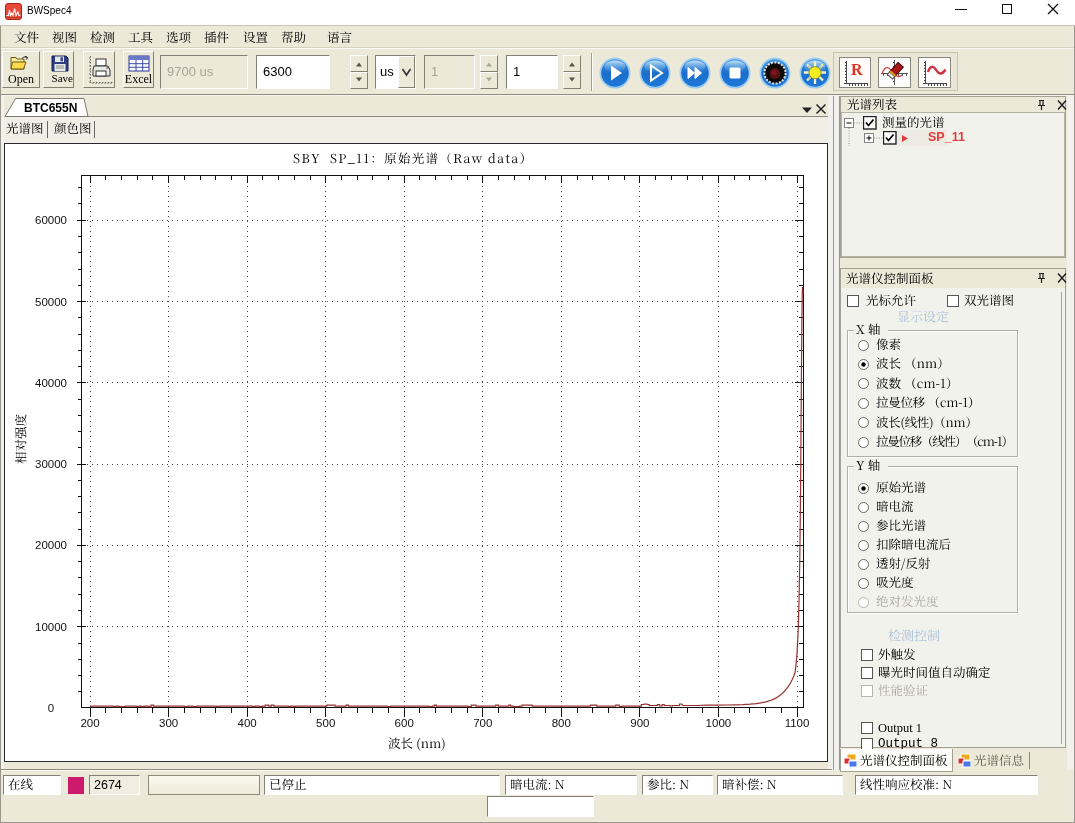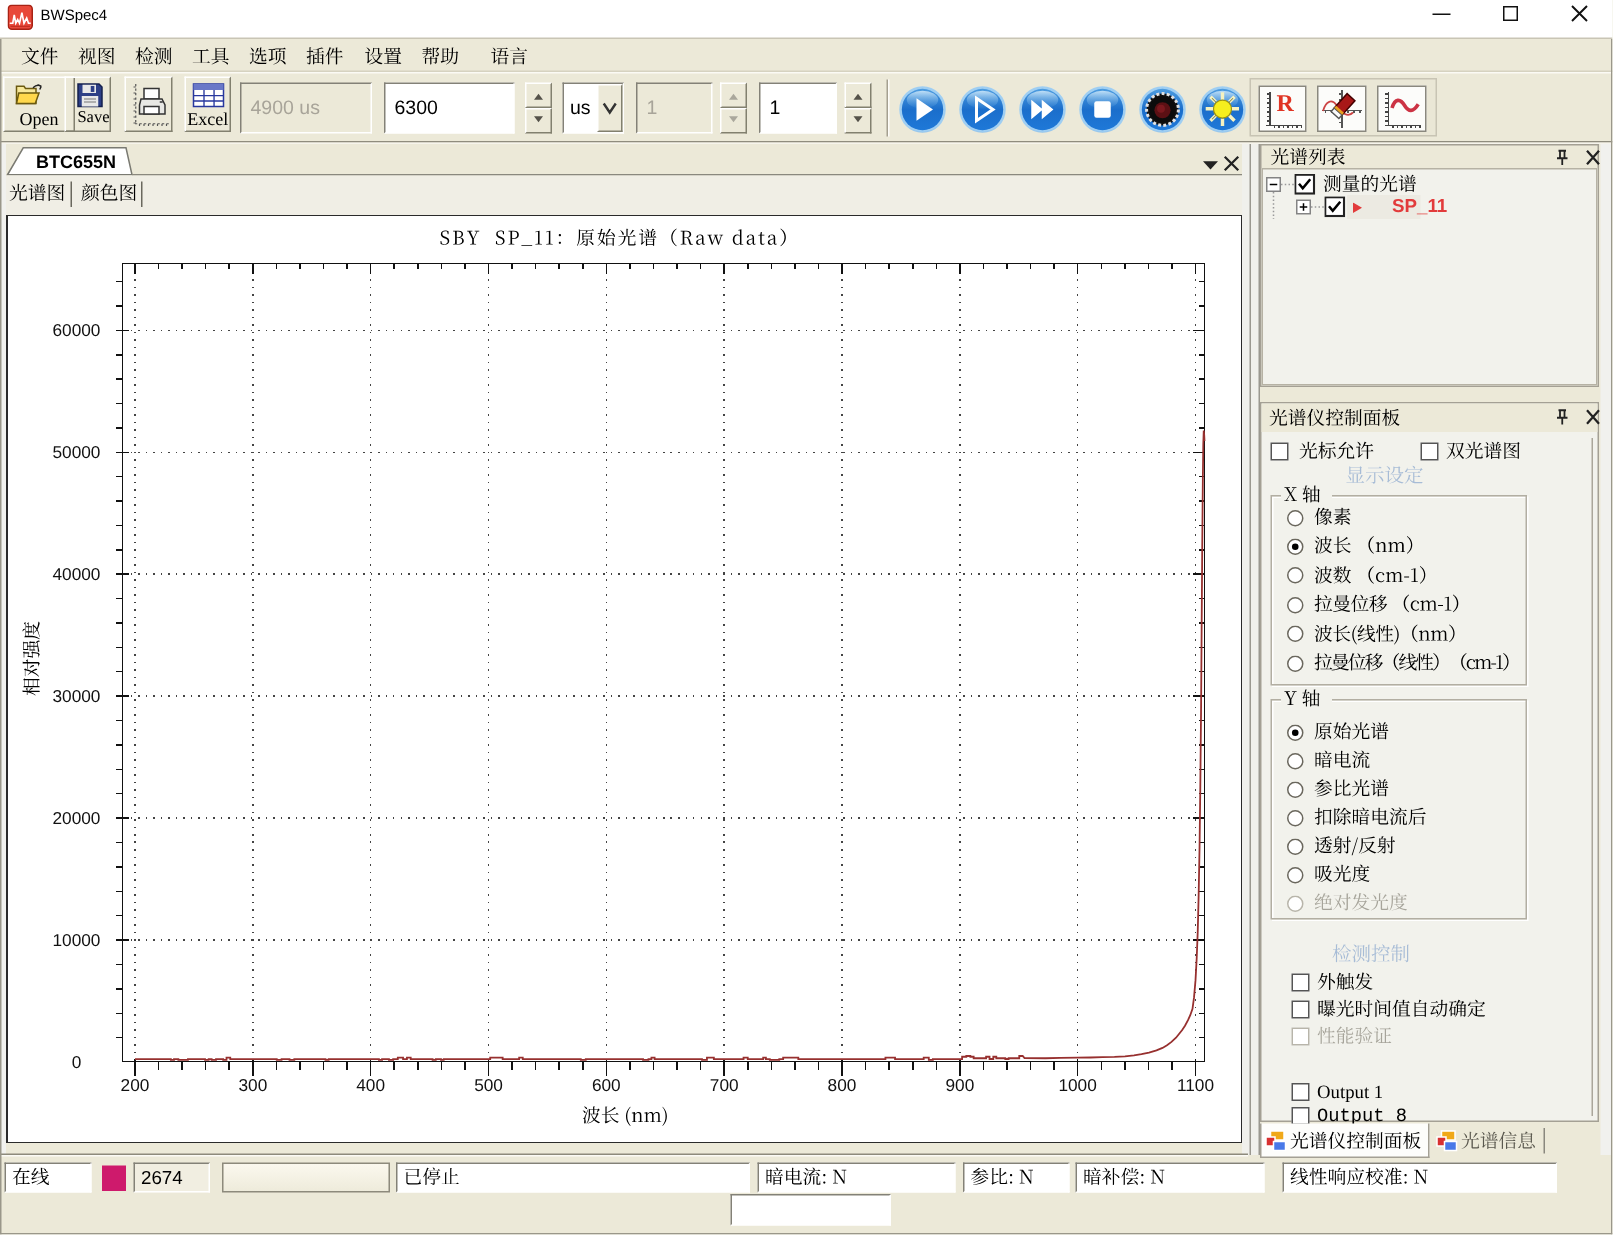--- a/index.html
+++ b/index.html
@@ -43,21 +43,21 @@
     <path d="M1.4 0.6 1.2 0.7C1.9 1.3 2.7 2.2 2.9 3C3.9 3.5 4.4 1.7 1.4 0.6ZM2.9 4.4C3.2 4.3 3.3 4.2 3.4 4.1L2.6 3.4L2.1 3.9H0.5L0.6 4.3H2.1V9.8C2.1 10 2.1 10.1 1.7 10.3L2.2 11.3C2.3 11.2 2.5 11.1 2.6 10.9C3.6 9.9 4.5 9 5 8.5L4.9 8.4C4.2 8.8 3.5 9.3 2.9 9.7ZM5.7 1.2V2.4C5.7 3.5 5.4 4.8 3.8 5.9L3.9 6C6.2 5.1 6.4 3.5 6.4 2.4V1.7H9V4.6C9 5.2 9.1 5.4 9.8 5.4H10.5C11.7 5.4 12 5.2 12 4.9C12 4.7 11.9 4.6 11.7 4.5L11.6 4.5H11.5C11.5 4.6 11.4 4.6 11.3 4.6C11.2 4.6 11.2 4.6 11.1 4.6C11 4.6 10.8 4.6 10.6 4.6H10C9.8 4.6 9.8 4.5 9.8 4.4V1.8C10 1.8 10.2 1.7 10.2 1.7L9.3 0.9L8.9 1.3H6.6L5.7 0.9ZM7.2 9.7C6.1 10.6 4.8 11.3 3.2 11.8L3.2 12C5.1 11.6 6.5 10.9 7.7 10.1C8.6 11 9.9 11.5 11.4 11.9C11.5 11.5 11.8 11.3 12.2 11.2L12.2 11.1C10.7 10.8 9.3 10.3 8.3 9.7C9.3 8.8 10.1 7.8 10.6 6.5C10.9 6.5 11 6.5 11.1 6.4L10.2 5.5L9.7 6.1H4.5L4.6 6.4H5.3C5.7 7.8 6.4 8.9 7.2 9.7ZM7.7 9.3C6.8 8.6 6.1 7.6 5.6 6.4H9.7C9.2 7.5 8.6 8.5 7.7 9.3Z M15.2 3.8V3.4H22.5V3.9H22.6C22.8 3.9 23 3.8 23.1 3.8L22.6 4.4H18.9L19.1 4.1C19.3 4 19.5 3.9 19.5 3.8L18.2 3.6L18.1 4.4H13.2L13.3 4.8H18L17.9 5.7H16.2L15.3 5.3V11.1H13L13.2 11.5H24.2C24.4 11.5 24.5 11.4 24.5 11.3C24.1 10.9 23.4 10.4 23.4 10.4L22.8 11.1H22.5V6.1C22.8 6.1 22.9 6 23 5.9L21.9 5.1L21.5 5.7H18.4L18.8 4.8H24C24.2 4.8 24.3 4.7 24.4 4.5C24 4.2 23.4 3.8 23.3 3.7L23.3 3.6V1.7C23.6 1.6 23.8 1.5 23.8 1.4L22.8 0.7L22.4 1.2H15.3L14.4 0.8V4H14.5C14.8 4 15.2 3.8 15.2 3.8ZM16.1 11.1V10.1H21.6V11.1ZM16.1 9.7V8.8H21.6V9.7ZM16.1 8.4V7.4H21.6V8.4ZM16.1 7.1V6H21.6V7.1ZM19.8 1.5V3H17.9V1.5ZM20.5 1.5H22.5V3H20.5ZM17.1 1.5V3H15.2V1.5Z" fill="#000"></path>
   </svg>
 <svg class="abs" style="left:281px;top:31px" width="27" height="18">
     <path d="M5.8 6.6V7.7H3.2L2.3 7.3V11.5H2.4C2.8 11.5 3.1 11.3 3.1 11.3V8H5.8V12H6C6.3 12 6.6 11.8 6.6 11.7V8H9.3V10.3C9.3 10.5 9.3 10.6 9.1 10.6C8.9 10.6 7.8 10.5 7.8 10.5V10.7C8.3 10.7 8.6 10.8 8.7 11C8.9 11.1 8.9 11.3 9 11.5C10 11.4 10.2 11 10.2 10.4V8.2C10.4 8.2 10.6 8.1 10.7 7.9L9.6 7.2L9.2 7.7H6.6V7C6.9 7 7 6.9 7 6.7ZM3.4 0.5V1.7H0.7L0.8 2.1H3.4V3.2H1L1.1 3.5H3.4V3.7C3.4 4 3.3 4.4 3.3 4.7H0.5L0.6 5H3.2C2.9 5.9 2.3 6.7 1 7.3L1.1 7.5C2.9 6.9 3.7 6 4 5H6.7C6.9 5 7 5 7 4.8C6.6 4.4 5.9 3.9 5.9 3.9L5.3 4.7H4.1C4.1 4.4 4.2 4 4.2 3.7V3.5H6.2C6.4 3.5 6.5 3.5 6.6 3.3C6.2 3 5.6 2.5 5.6 2.5L5 3.2H4.2V2.1H6.6C6.8 2.1 6.9 2 7 1.9C6.5 1.5 5.9 1 5.9 1L5.3 1.7H4.2V1C4.5 0.9 4.5 0.8 4.6 0.7ZM7.5 1V7.2H7.6C8 7.2 8.3 6.9 8.3 6.9V1.4H10.4C10.1 2.1 9.7 2.9 9.4 3.4C10.4 4 10.8 4.5 10.8 5.1C10.8 5.4 10.7 5.6 10.5 5.6C10.4 5.7 10.3 5.7 10.1 5.7C9.9 5.7 9.4 5.7 9.1 5.7V5.9C9.4 5.9 9.7 6 9.8 6.1C9.9 6.2 9.9 6.4 9.9 6.6C11.1 6.5 11.6 6.1 11.6 5.3C11.6 4.6 11 3.9 9.7 3.4C10.2 2.9 10.9 2.1 11.2 1.6C11.5 1.6 11.7 1.6 11.8 1.5L11 0.6L10.5 1H8.4L7.5 0.7Z M20.2 0.7C20.2 1.8 20.2 2.8 20.2 3.8H18.1L18.2 4.1H20.1C20 7.3 19.4 9.8 16.4 11.8L16.6 12C20.1 10.1 20.8 7.4 21 4.1H23.2C23.1 7.8 22.8 10.3 22.4 10.7C22.2 10.8 22.1 10.9 21.9 10.9C21.6 10.9 20.7 10.8 20.1 10.7L20.1 10.9C20.6 11 21.2 11.2 21.4 11.3C21.5 11.4 21.6 11.7 21.6 11.9C22.1 11.9 22.6 11.7 23 11.4C23.6 10.7 23.9 8.2 24 4.2C24.2 4.2 24.4 4.1 24.5 4L23.5 3.2L23.1 3.8H21C21 2.9 21 2.1 21 1.2C21.3 1.1 21.4 1 21.5 0.8ZM14.7 1.9H17V4.1H14.7ZM12.8 9.9 13.3 11C13.4 11 13.5 10.9 13.6 10.7C15.9 10 17.6 9.4 18.9 8.9L18.8 8.7L17.7 9V2.1C18 2 18.2 1.9 18.3 1.8L17.3 1L16.8 1.5H14.9L14 1.1V9.7ZM14.7 4.4H17V6.6H14.7ZM14.7 7H17V9.1L14.7 9.6Z" fill="#000"></path>
   </svg>
 <svg class="abs" style="left:327px;top:31px" width="27" height="18">
     <path d="M1.5 0.6 1.4 0.6C1.9 1.2 2.5 2.2 2.7 2.9C3.5 3.5 4.2 1.8 1.5 0.6ZM3 4.4C3.2 4.3 3.4 4.2 3.5 4.1L2.6 3.4L2.2 3.9H0.5L0.6 4.3H2.2V9.8C2.2 10 2.1 10.1 1.8 10.3L2.3 11.3C2.4 11.3 2.6 11.1 2.6 10.9C3.5 10.1 4.3 9.2 4.6 8.8L4.5 8.6L3 9.7ZM6 11.7V11.2H9.9V11.8H10.1C10.3 11.8 10.7 11.7 10.7 11.6V8.2C11 8.1 11.2 8 11.3 7.9L10.3 7.1L9.8 7.6H6.1L5.2 7.2V12H5.3C5.7 12 6 11.8 6 11.7ZM9.9 8V10.8H6V8ZM10.6 0.6 10.1 1.4H4.2L4.3 1.7H6.8L6.4 3.3H4.3L4.5 3.7H6.3C6.1 4.5 5.9 5.4 5.7 6H3.6L3.7 6.4H11.9C12.1 6.4 12.2 6.3 12.2 6.2C11.9 5.8 11.2 5.3 11.2 5.3L10.7 6H10.3V3.8C10.6 3.8 10.8 3.7 10.9 3.6L9.9 2.8L9.4 3.3H7.2L7.6 1.7H11.3C11.5 1.7 11.6 1.7 11.6 1.5C11.2 1.1 10.6 0.6 10.6 0.6ZM7.1 3.7H9.5V6H6.5C6.7 5.4 6.9 4.5 7.1 3.7Z M17.6 0.5 17.5 0.6C17.9 1 18.4 1.7 18.5 2.3C19.4 2.9 20.1 1.2 17.6 0.5ZM23.3 1.8 22.7 2.6H13L13.2 2.9H24.1C24.3 2.9 24.4 2.9 24.4 2.7C24 2.3 23.3 1.8 23.3 1.8ZM21.7 5.5 21.1 6.2H15L15.1 6.6H22.4C22.6 6.6 22.7 6.5 22.7 6.4C22.3 6 21.7 5.5 21.7 5.5ZM21.6 3.7 21.1 4.4H15L15.1 4.8H22.4C22.6 4.8 22.7 4.7 22.7 4.6C22.3 4.2 21.6 3.7 21.6 3.7ZM21.4 10.8H16V8.4H21.4ZM16 11.7V11.2H21.4V11.9H21.6C21.8 11.9 22.3 11.7 22.3 11.6V8.5C22.5 8.4 22.7 8.4 22.8 8.3L21.8 7.5L21.3 8H16.1L15.2 7.6V12H15.3C15.7 12 16 11.8 16 11.7Z" fill="#000"></path>
   </svg>
 <div class="abs" style="left:0;top:47px;width:1075px;height:1px;background:#d6d2c0"></div>
 <div class="abs" style="left:0;top:48px;width:1075px;height:1px;background:#fbfaf4"></div>
-<div class="abs raised" style="left:2px;top:51px;width:48px;height:37px">
+<div class="abs raised" style="left:2px;top:51px;width:38px;height:37px">
     <svg style="position:absolute;left:5px;top:3px" width="22" height="17">
 <path d="M3 5 L3 14 L16 14 L16 4 L9 4 L8 2.5 L3 2.5 Z" fill="#f7e89a" stroke="#6b5a10" stroke-width="1"></path>
 <path d="M4.5 7 L18 7 L15.5 14 L3 14 Z" fill="#ffd84d" stroke="#6b5a10" stroke-width="1"></path>
 <path d="M14 3.5 C16 1.5 18 1.5 19.5 2.5 M19.5 2.5 l-2.5 -1 M19.5 2.5 l-1 2.2" stroke="#222" stroke-width="1" fill="none"></path>
 </svg>
     <div style="position:absolute;left:0;right:0;top:20px;text-align:center;font-family:'Liberation Serif',serif;font-size:12px">Open</div>
   </div>
 <div class="abs raised" style="left:43px;top:51px;width:31px;height:37px">
     <svg style="position:absolute;left:7px;top:3px" width="18" height="17">
 <path d="M1 1 H15 L17 3 V16 H1 Z" fill="#2d3f86" stroke="#15204e"></path>
@@ -79,22 +79,22 @@
 </svg>
   </div>
 <div class="abs raised" style="left:123px;top:51px;width:31px;height:37px">
     <svg style="position:absolute;left:4px;top:3px" width="22" height="17">
 <rect x="1" y="1" width="20" height="15" fill="#fff" stroke="#28389e"></rect>
 <rect x="1" y="1" width="20" height="4" fill="#6a78c8"></rect>
 <path d="M1 8.7 h20 M1 12.3 h20 M8 5 v11 M14.7 5 v11" stroke="#28389e" stroke-width="0.9"></path>
 </svg>
     <div style="position:absolute;left:0;right:0;top:20px;text-align:center;font-family:'Liberation Serif',serif;font-size:12px">Excel</div>
   </div>
-<div class="abs sunken" style="left:160px;top:55px;width:88px;height:34px;background:#ece9d8;color:#a8a499;font-size:13px;line-height:32px;padding-left:6px">4900 us</div>
-<div class="abs sunken" style="left:256px;top:55px;width:87px;height:34px;background:#fff;color:#000;font-size:13px;line-height:32px;padding-left:6px">6300</div>
+<div class="abs sunken" style="left:160px;top:55px;width:88px;height:34px;background:#ece9d8;color:#a8a499;font-size:13px;line-height:32px;padding-left:6px">9700 us</div>
+<div class="abs sunken" style="left:256px;top:55px;width:74px;height:34px;background:#fff;color:#000;font-size:13px;line-height:32px;padding-left:6px">6300</div>
 <div class="abs" style="left:350px;top:55px;width:18px;height:34px">
     <div class="raised" style="position:absolute;left:0;top:0;width:18px;height:17px;background:#ece9d8"></div>
     <div class="raised" style="position:absolute;left:0;top:17px;width:18px;height:17px;background:#ece9d8"></div>
     <svg style="position:absolute;left:0;top:0" width="18" height="34">
       <path d="M9 7.5 l3 4 h-6 Z" fill="#55524a"></path>
       <path d="M9 26.5 l3 -4 h-6 Z" fill="#55524a"></path>
     </svg>
   </div>
 <div class="abs sunken" style="left:375px;top:55px;width:41px;height:34px;background:#fff">
 <div style="position:absolute;left:4px;top:0;font-size:13px;line-height:31px">us</div>

